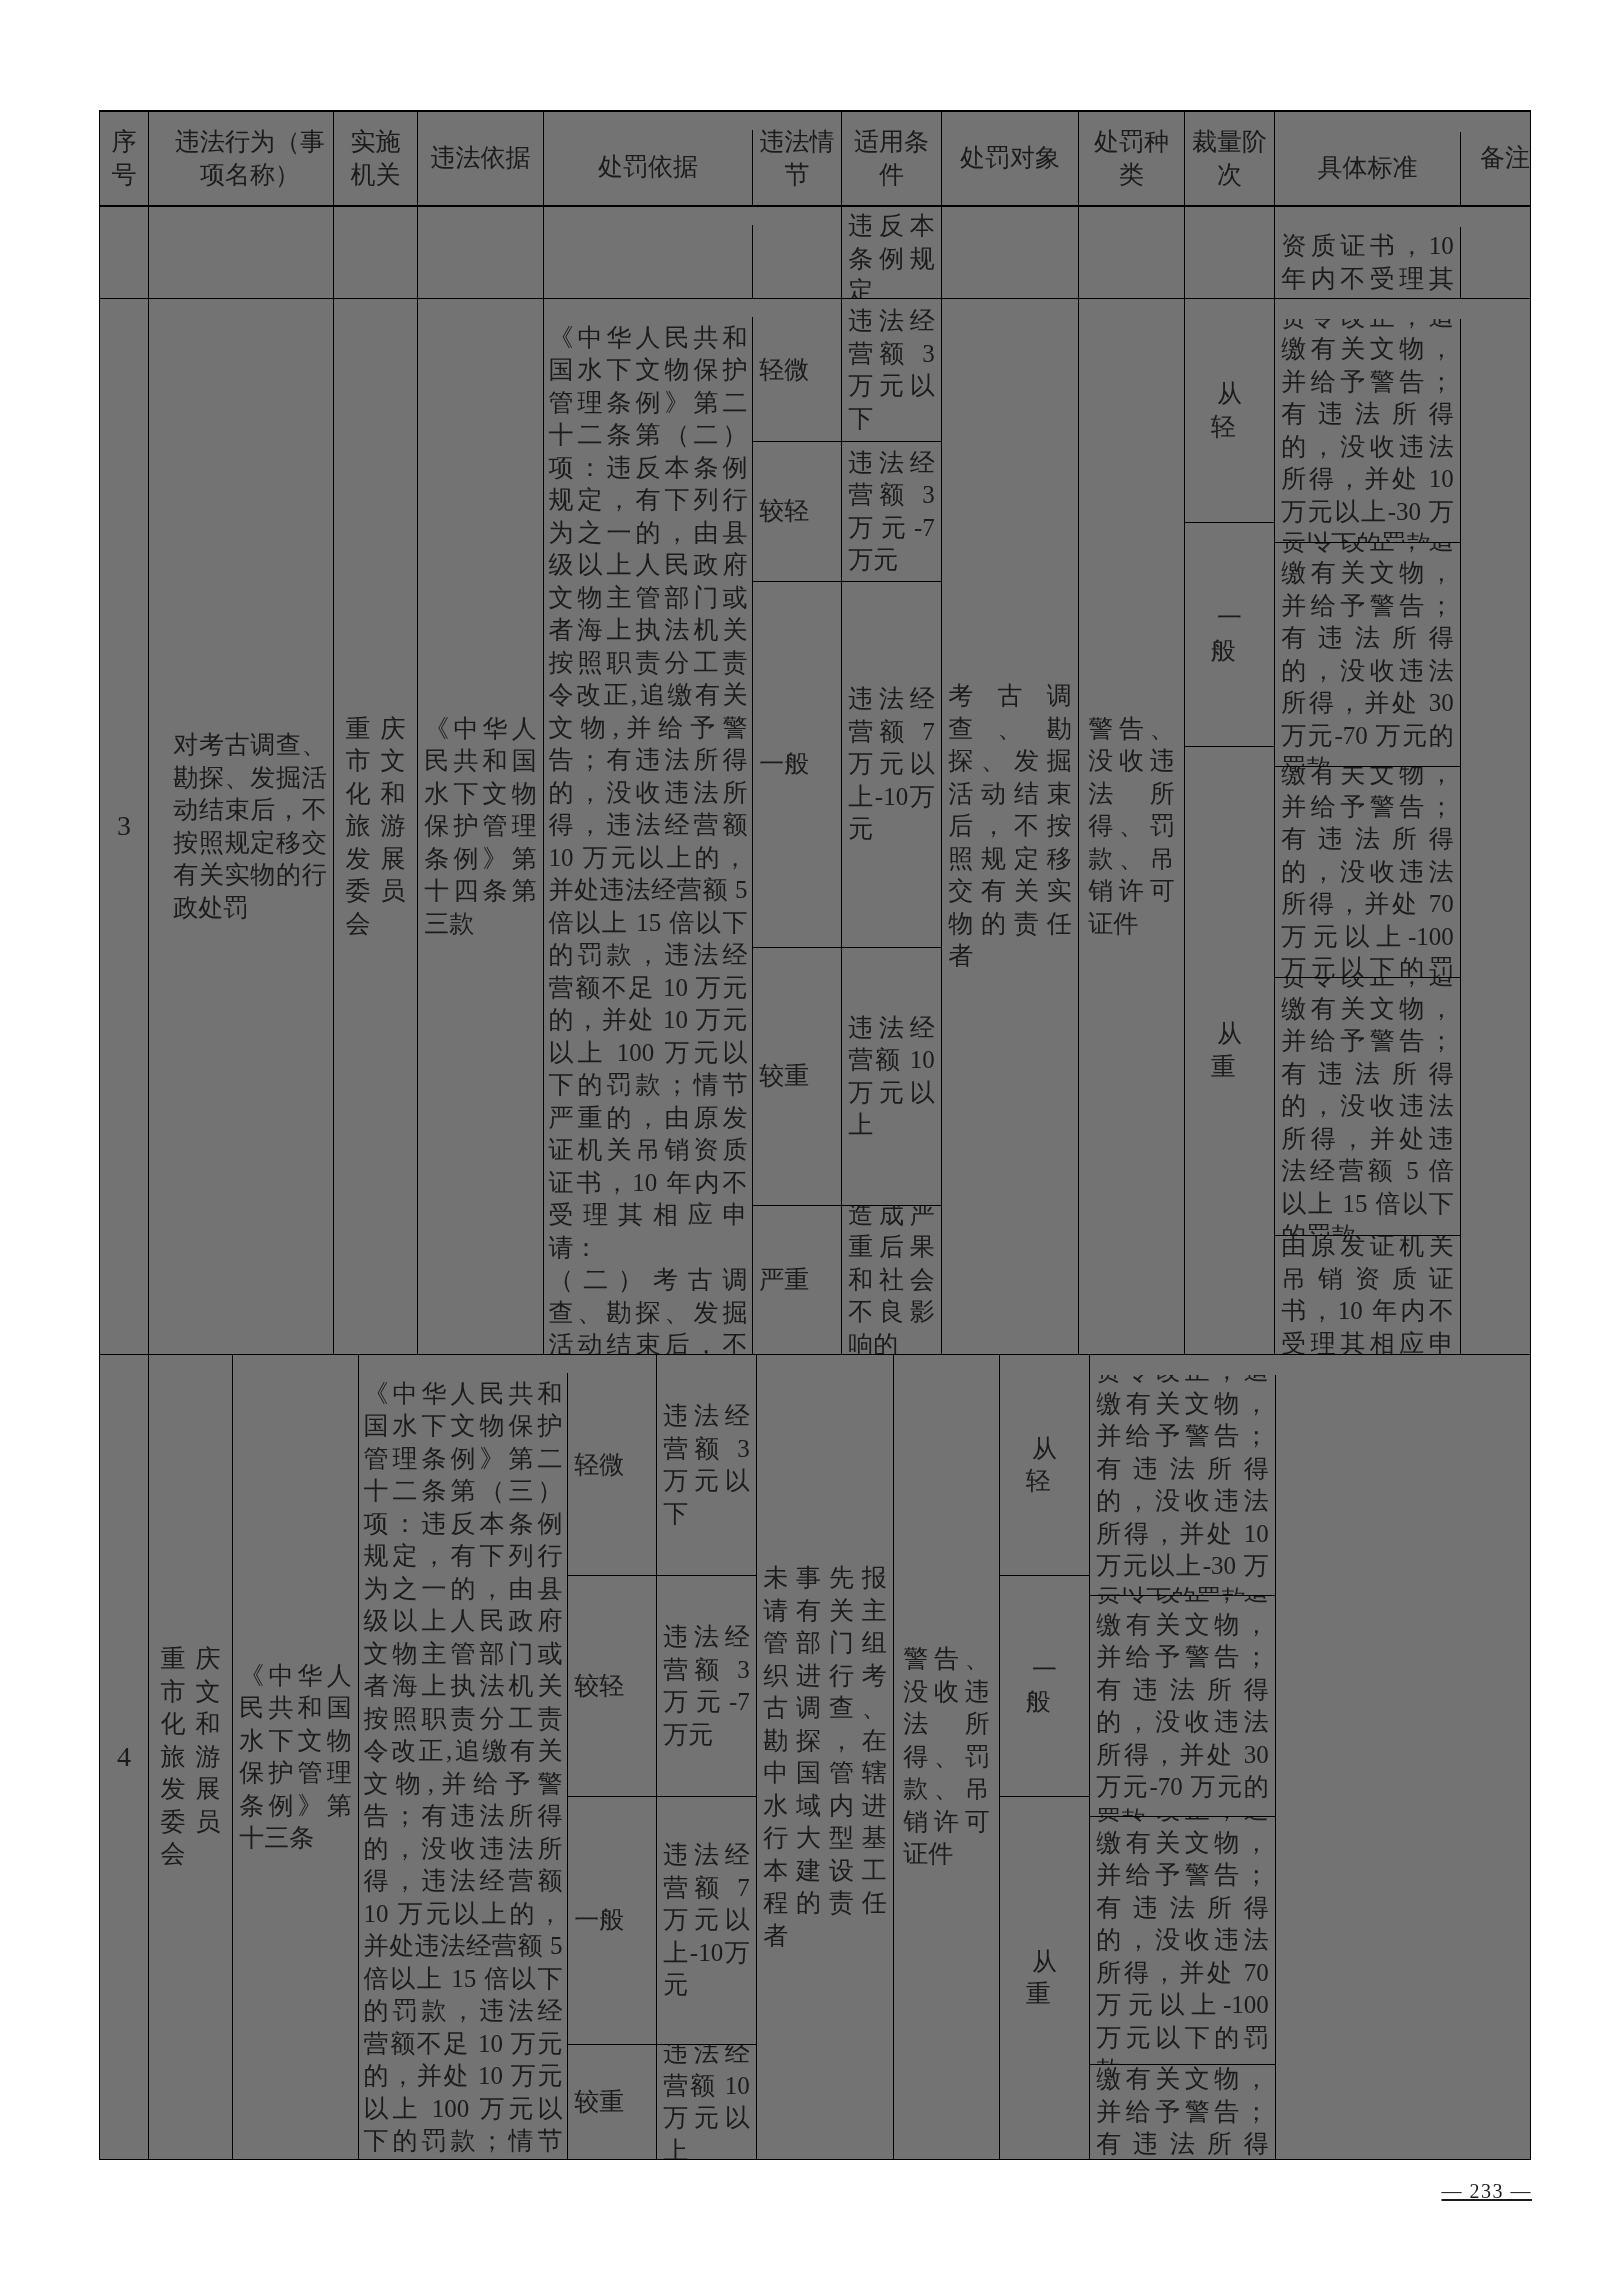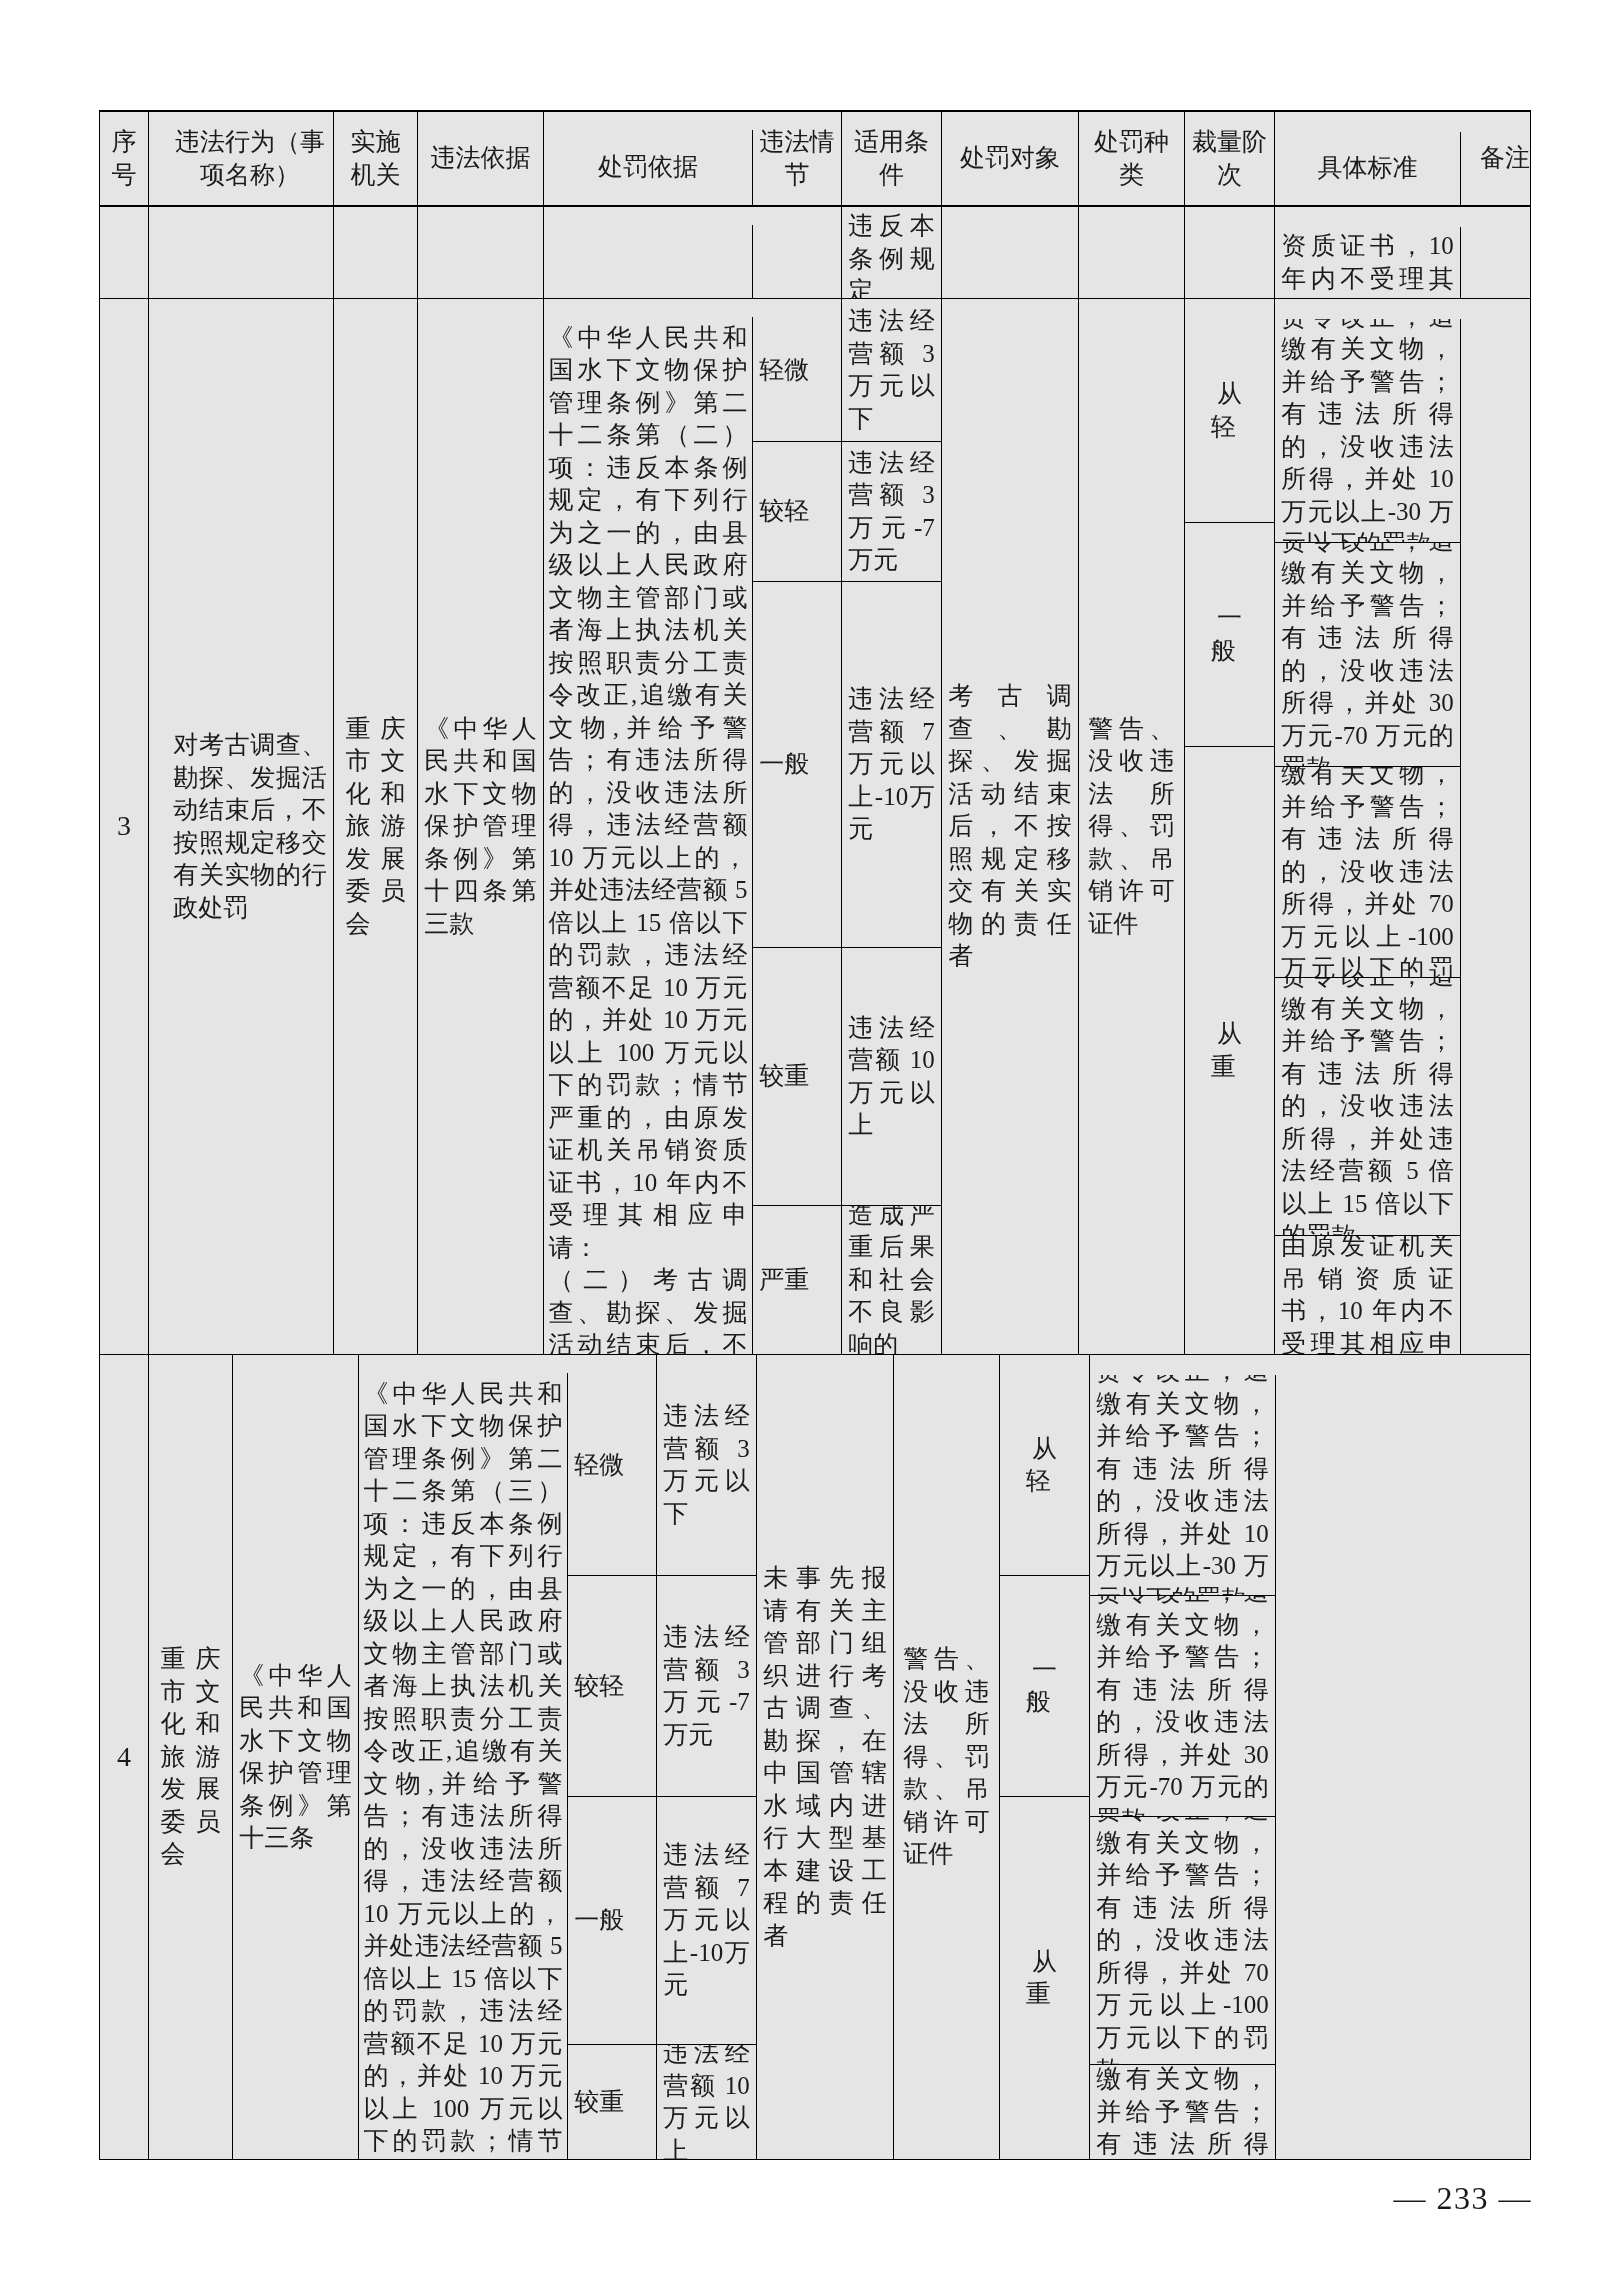--- a/index.html
+++ b/index.html
@@ -1,19 +1,19 @@
 <!DOCTYPE html>
 <html style="font-size:12.3px"><head>
 <meta charset="utf-8">
 <style>
   html,body{margin:0;padding:0;background:#e8e8e8;}
   .page{position:relative;width:1623px;height:2295px;background:#ffffff;color:#1b1b1b;
         font-family:"Liberation Serif","DejaVu Serif",serif;overflow:hidden;}
   .table{position:absolute;left:99px;top:110px;width:1430px;box-sizing:content-box;
-         border:1.5px solid #000;border-top-width:2.3px;background:#e5e5e5;}
+         border:1.5px solid #000;border-top-width:2.3px;background:#737373;}
   .tr{display:flex;border-bottom:1.5px solid #000;}
   .tr:last-child{border-bottom:0;}
   .tr.header{height:93px;border-bottom-width:2.3px;}
   .tr.carry{height:91px;}
   .tr.r3{height:1055px;}
   .tr.r4{height:804px;}
   .td{border-right:1.5px solid #000;box-sizing:border-box;overflow:hidden;
       display:flex;flex-direction:column;justify-content:center;
       padding:3.1px 6.2px;font-size:25px;line-height:1.3;}
   .td:last-child{border-right:0;}
@@ -33,21 +33,21 @@
   .th{align-items:center;text-align:center;justify-content:center;}
   .top{justify-content:flex-start;}
   .just{text-align:justify;}
   .pre{white-space:pre-line;}
   .num{align-items:center;font-size:28px;}
   .disc-label{align-items:center;text-align:center;letter-spacing:12.3px;text-indent:12.3px;}
   .stack{padding:0;justify-content:flex-start;}
   .sub{border-bottom:1.5px solid #000;box-sizing:border-box;overflow:hidden;
        display:flex;flex-direction:column;justify-content:center;padding:3.1px 6.2px;}
   .sub:last-child{border-bottom:0;flex:1;}
-  .pageno{position:absolute;top:2180px;right:91px;font-size:32px;letter-spacing:1.5px;}
+  .pageno{position:absolute;top:2180px;right:91px;font-size:20px;letter-spacing:1.5px;text-decoration:underline;}
 </style>
 </head>
 <body>
 
 <div class="page">
   <div class="table">
 
     <div class="tr header">
       <div class="td th c0">序号</div>
       <div class="td th c1">违法行为（事项名称）</div>

